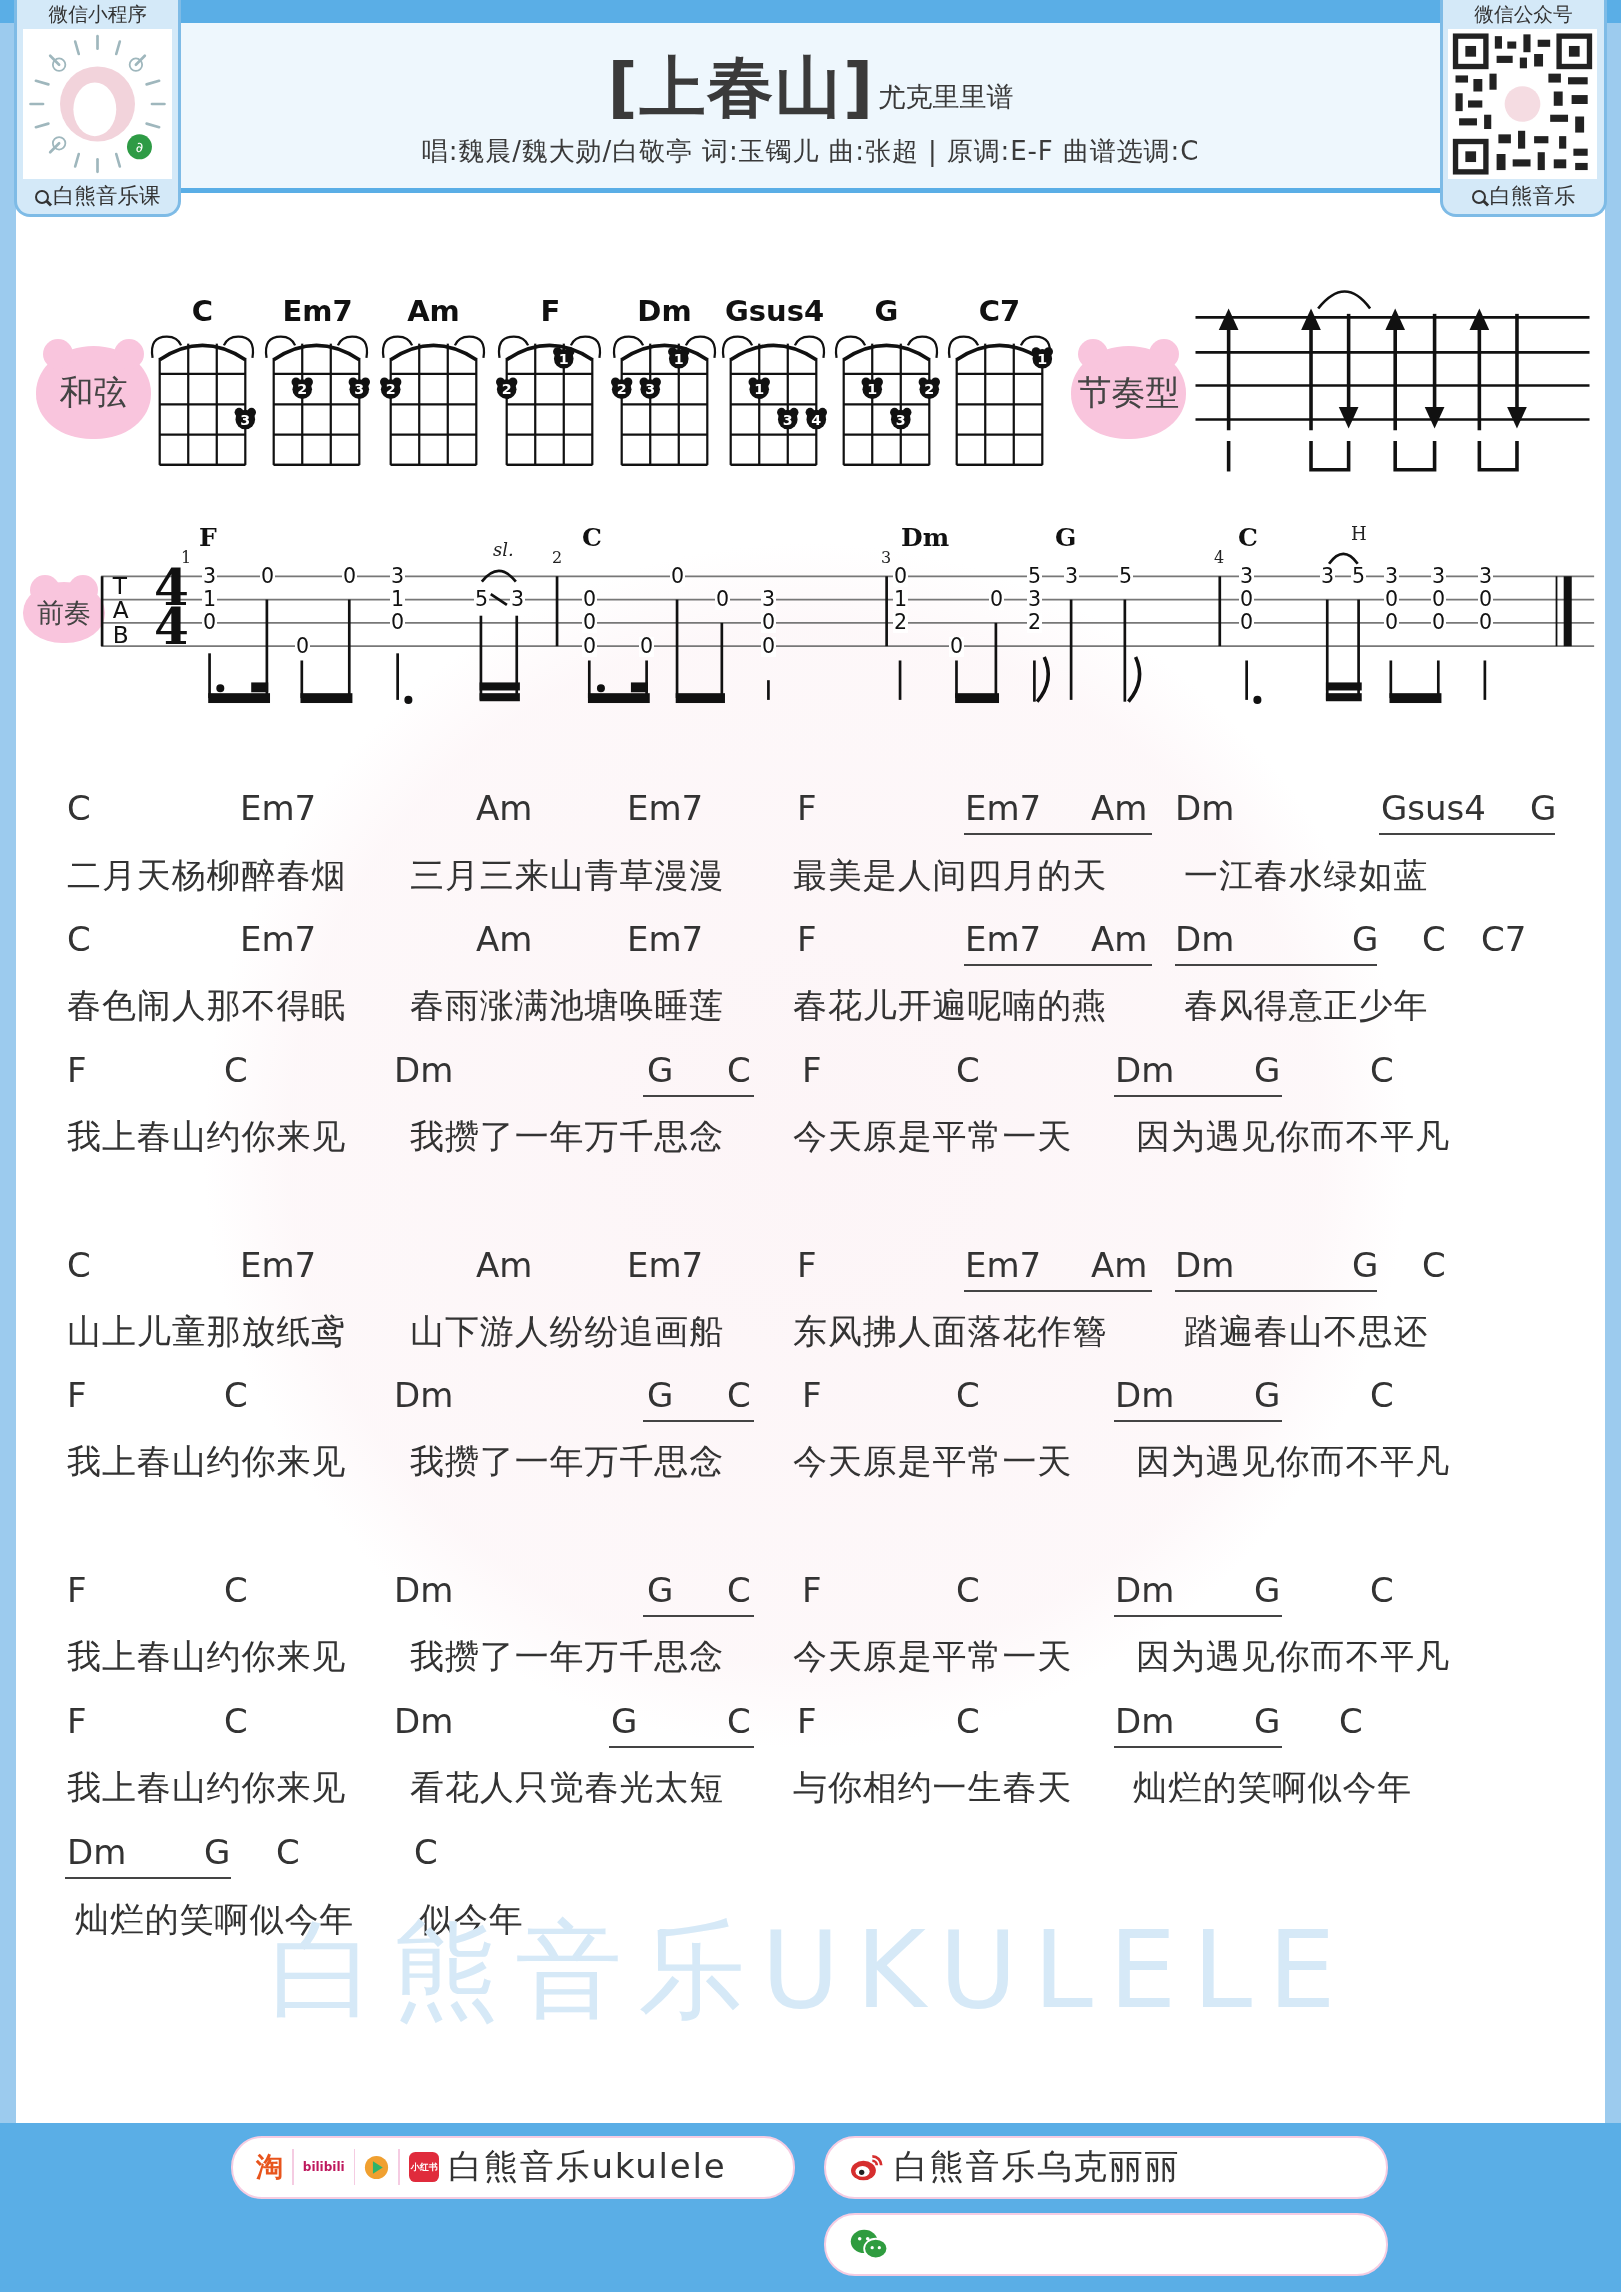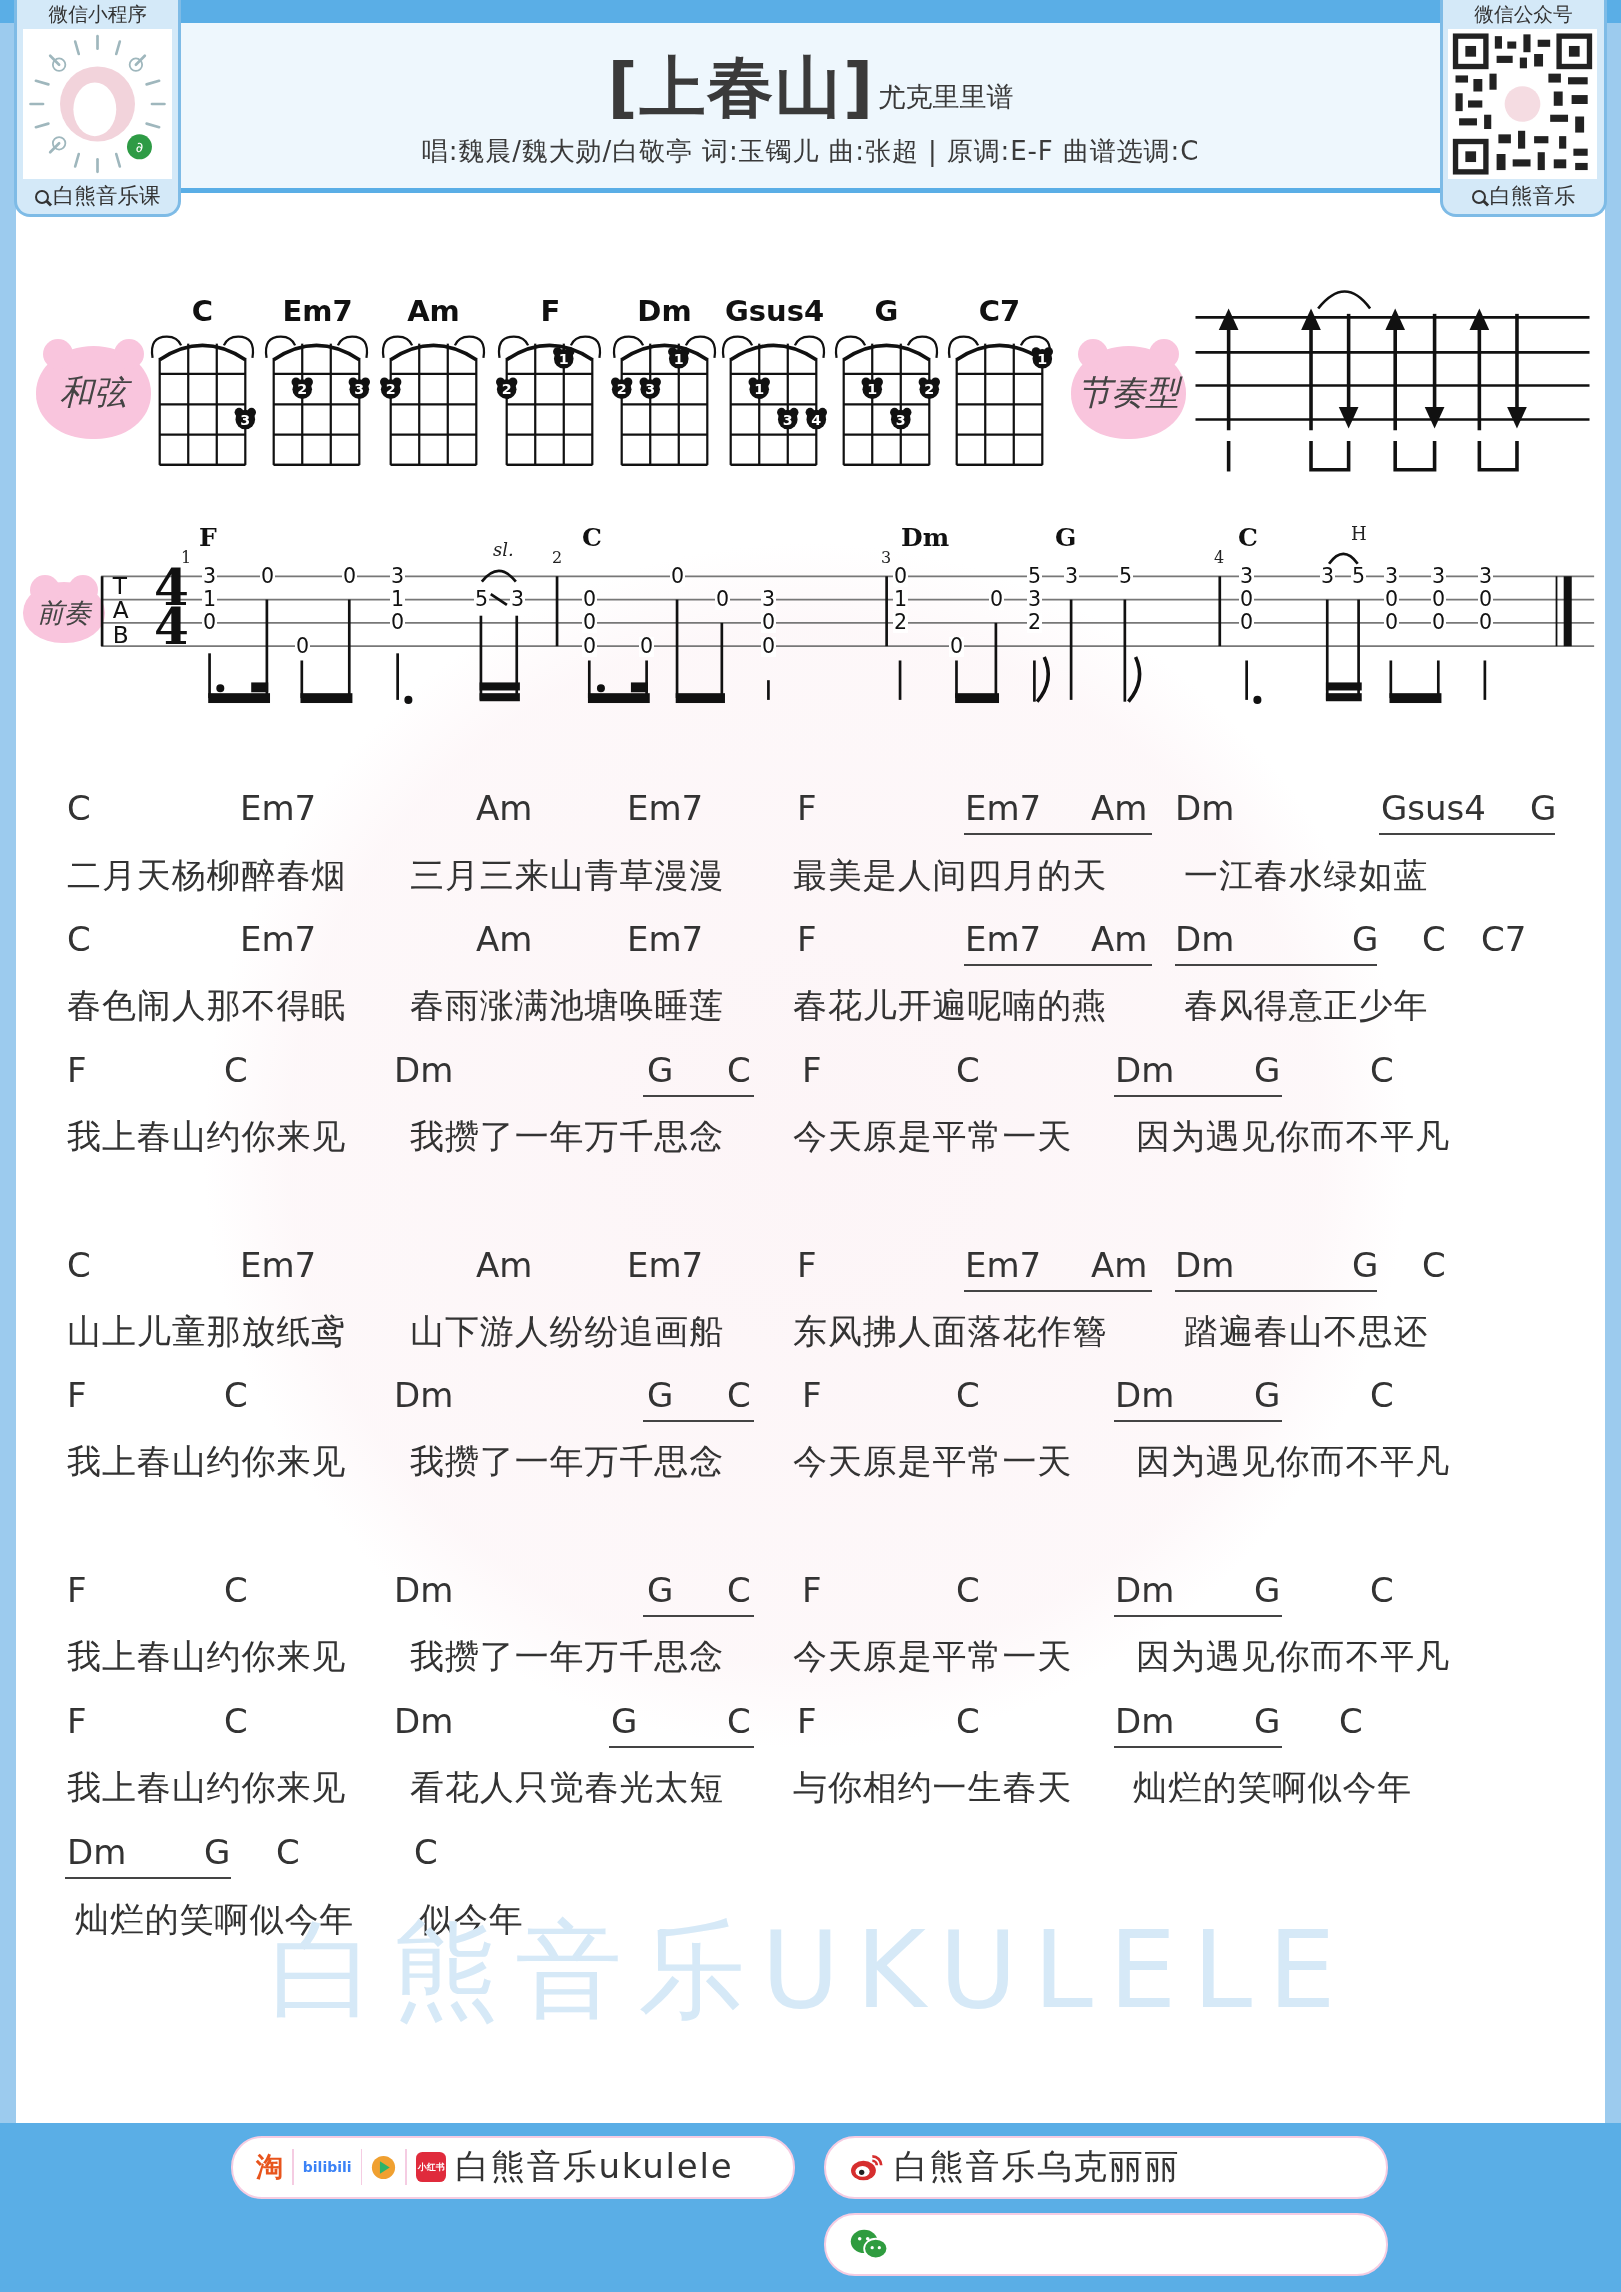--- a/index.html
+++ b/index.html
@@ -29,21 +29,21 @@
   .qr-foot .mag::after { content: ""; position: absolute; width: 6.3px; height: 2.7px; background: #333; right: -5.4px; bottom: -2.7px; transform: rotate(45deg); }
 
   
   .wm-circle { position: absolute; left: 197px; top: 537px; width: 1218px; height: 1218px; border-radius: 50%; background: radial-gradient(circle, rgba(248,226,232,0.35) 0%, rgba(248,226,232,0.25) 60%, rgba(255,255,255,0) 70%); }
   .wm-text { position: absolute; left: 0; top: 1899px; width: 1621px; text-align: center; font-size: 107px; color: #d6e9f7; letter-spacing: 16px; font-family: "DejaVu Sans", sans-serif; }
 
   
   .badge { position: absolute; background: #f9c5dd; border-radius: 50% 50% 48% 48%; color: #444; text-align: center; }
   .badge::before, .badge::after { content: ""; position: absolute; top: -7.2px; width: 30px; height: 30px; background: #f9c5dd; border-radius: 50%; }
   .badge::before { left: 7.2px; } .badge::after { right: 7.2px; }
-  .badge span { position: relative; z-index: 2; font-style: italic; }
+  .badge span { position: relative; z-index: 2; }
 
   .chord-name { position: absolute; font-weight: bold; font-size: 29px; color: #111; text-align: center; width: 99px; }
 
   .tab-label { position: absolute; font-family: "DejaVu Serif", serif; font-weight: bold; font-size: 25px; color: #111; }
   .bar-num { position: absolute; font-family: "DejaVu Serif", serif; font-size: 16px; color: #222; }
   .tab-note { position: absolute; font-size: 20.6px; color: #111; background: #fff; padding: 0 0.9px; line-height: 19.7px; }
   .tech { position: absolute; font-family: "DejaVu Serif", serif; font-style: italic; font-size: 18px; color: #222; }
 
   .chord-line, .lyric-line { position: absolute; left: 0; width: 1621px; height: 43px; }
   .ch { position: absolute; font-size: 34px; color: #333; }
@@ -660,21 +660,21 @@
       <span class="ly" style="left: 419px;">似今年</span>
     </div>
   </div>
 
 <div class="wm-text">白熊音乐UKULELE</div>
 
 <div class="footer">
   <div class="pill" style="left:231px;top:12.5px;width:564px;">
     <span class="ic" style="color:#e8541c;font-size:27px;">淘</span>
     <span style="width:1.8px;height:36px;background:#f5cce2;margin:0 9px;"></span>
-    <span class="ic" style="color:#3b82f6;font-size:14px;">bilibili</span>
+    <span class="ic" style="color:#be185d;font-size:12px;">bilibili</span>
     <span style="width:1.8px;height:36px;background:#f5cce2;margin:0 9px;"></span>
     <span class="ic">
         <svg width="25" height="25" viewBox="0 0 28 28">
           <circle cx="14" cy="14" r="13" fill="#f0a030"></circle>
           <path d="M10 7 L21 14 L10 21 Z" fill="#2db36a"></path>
         </svg>
       </span>
     <span style="width:1.8px;height:36px;background:#f5cce2;margin:0 9px;"></span>
     <span class="ic" style="width:30px;height:30px;background:#e02b3c;border-radius:6.3px;color:#fff;font-size:9px;">小红书</span>
     <span class="pill-text">白熊音乐ukulele</span>

